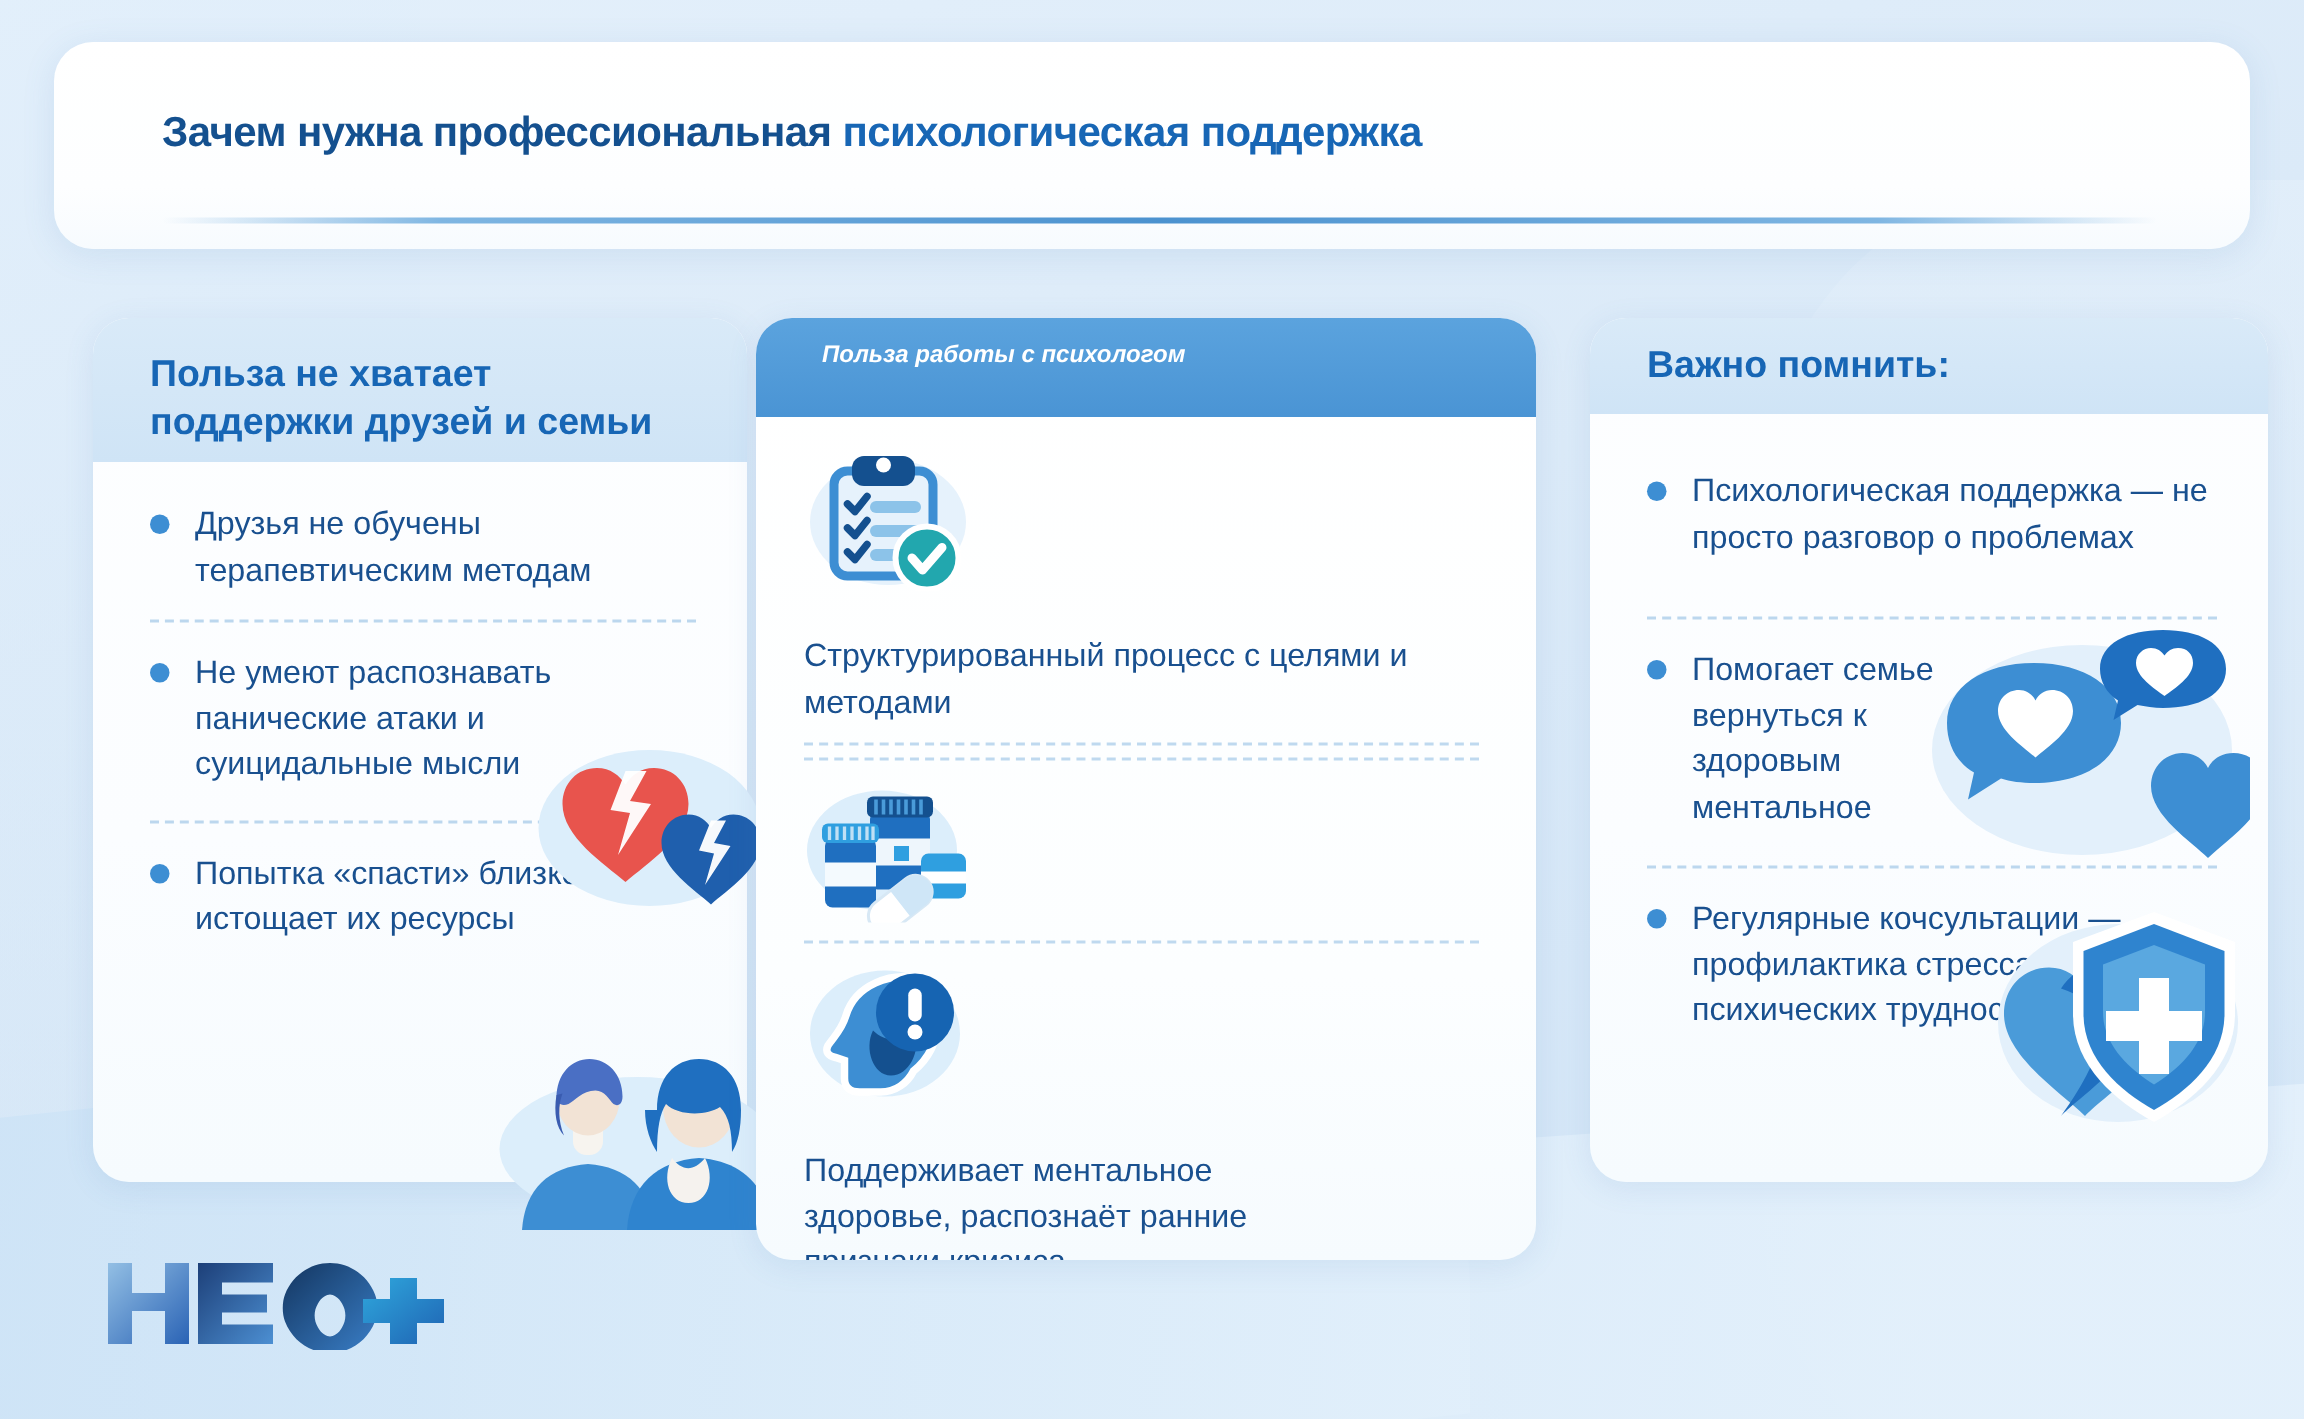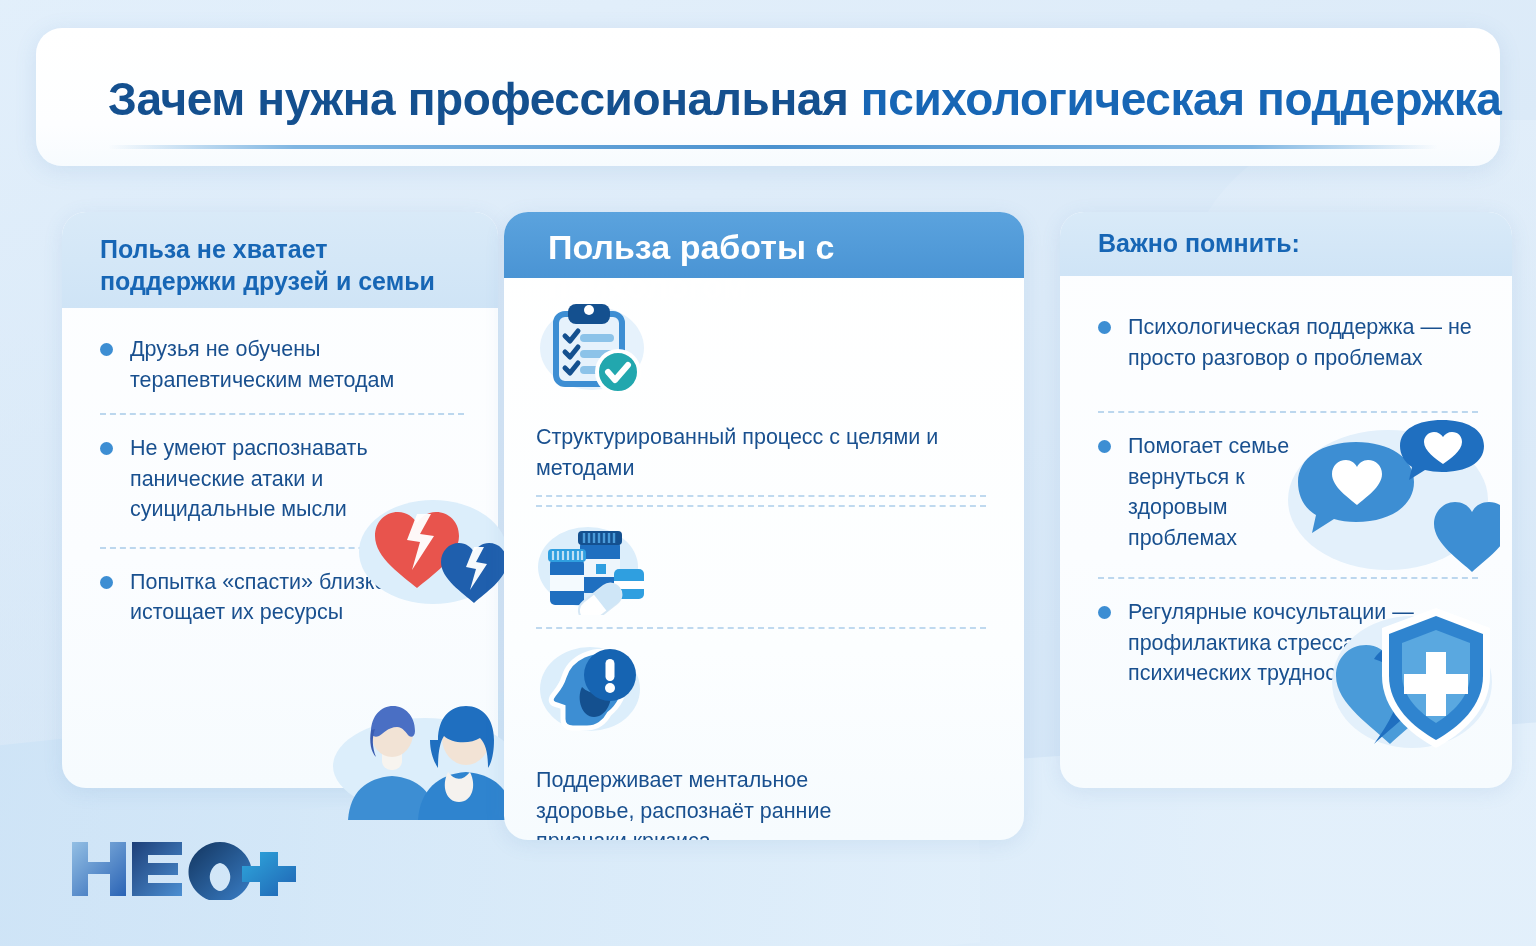--- a/index.html
+++ b/index.html
@@ -23,21 +23,21 @@
     background:linear-gradient(200deg,#e6f1fb 0%,#d2e5f6 100%);
     opacity:.55;border-radius:200px 0 0 160px;}
   .wave4{left:-80px;top:-40px;width:360px;height:1040px;
     background:linear-gradient(170deg,#e1effb,#d0e3f5);opacity:.5;}
 
   
   .header-card{position:absolute;left:36px;top:28px;width:1464px;height:138px;
     background:linear-gradient(180deg,#ffffff 0%,#fdfeff 70%,#f7fbfe 100%);
     border-radius:26px;box-shadow:0 4px 22px rgba(80,130,185,.13);}
   .header-title{position:absolute;left:72px;top:44px;width:1330px;
-    font-size:46px;font-weight:700;color:#1766b5;letter-spacing:-.4px;
+    font-size:28px;font-weight:700;color:#1766b5;letter-spacing:-.4px;
     white-space:nowrap;}
   .header-title .t-dark{color:#14508f;}
   .header-rule{position:absolute;left:72px;top:117px;width:1330px;height:4px;
     background:linear-gradient(90deg,rgba(125,180,225,0) 0%,#7fb6e2 14%,#4b92cf 50%,#7fb6e2 86%,rgba(125,180,225,0) 100%);
     border-radius:3px;}
 
   
   .col{position:absolute;border-radius:24px;overflow:hidden;
     box-shadow:0 4px 20px rgba(85,135,190,.12);}
   .col-left{left:62px;top:212px;width:436px;height:576px;
@@ -47,22 +47,22 @@
   .col-right{left:1036px;top:212px;width:452px;height:576px;
     background:linear-gradient(180deg,#fdfeff 0%,#fbfdff 60%,#f6fbfe 100%);margin-left:24px;}
 
   .col-head{position:relative;box-sizing:border-box;}
   .head-side{background:linear-gradient(180deg,#d9eaf8 0%,#cfe4f6 100%);
     color:#1766b5;font-size:25px;font-weight:700;line-height:1.26;
     padding:22px 26px 18px 38px;}
   .col-left .head-side{height:96px;}
   .col-right .head-side{height:64px;padding-top:16px;}
   .head-mid{background:linear-gradient(180deg,#5ba3de 0%,#4a94d4 100%);
-    color:#ffffff;font-size:34px;font-weight:700;height:66px;
-    padding:16px 24px 0 44px;box-sizing:border-box;}
+    color:#ffffff;font-size:16px;font-weight:700;height:66px;
+    padding:16px 24px 0 44px;box-sizing:border-box;font-style:italic;}
 
   .col-body{position:relative;padding:26px 30px 0 38px;}
 
   
   .bullet-item{position:relative;padding-left:30px;margin-bottom:0;}
   .bullet-dot{position:absolute;left:0;top:9px;width:13px;height:13px;
     border-radius:50%;background:#3d8ed3;}
   .bullet-text{font-size:21.5px;line-height:1.42;color:#19508f;font-weight:500;}
   .divider{height:0;border-top:2px dashed #bcd7ee;margin:18px 4px 18px 0;}
 
@@ -227,21 +227,21 @@
   <div class="col col-right">
     <div class="col-head head-side">Важно помнить:</div>
     <div class="col-body" style="padding-top:36px">
       <div class="bullet-item">
         <span class="bullet-dot"></span>
         <div class="bullet-text">Психологическая поддержка — не просто разговор о проблемах</div>
       </div>
       <div class="divider" style="margin-top:38px"></div>
       <div class="bullet-item">
         <span class="bullet-dot"></span>
-        <div class="bullet-text" style="max-width:186px">Помогает семье вернуться к здоровым проблемах</div>
+        <div class="bullet-text" style="max-width:186px">Помогает семье вернуться к здоровым ментальное</div>
       </div>
       <div class="divider" style="margin-top:24px"></div>
       <div class="bullet-item">
         <span class="bullet-dot"></span>
         <div class="bullet-text" style="max-width:306px">Регулярные кочсультации — профилактика стресса и психических трудностей</div>
       </div>
     </div>
   </div>
 
   <div class="illus illus-chat">

